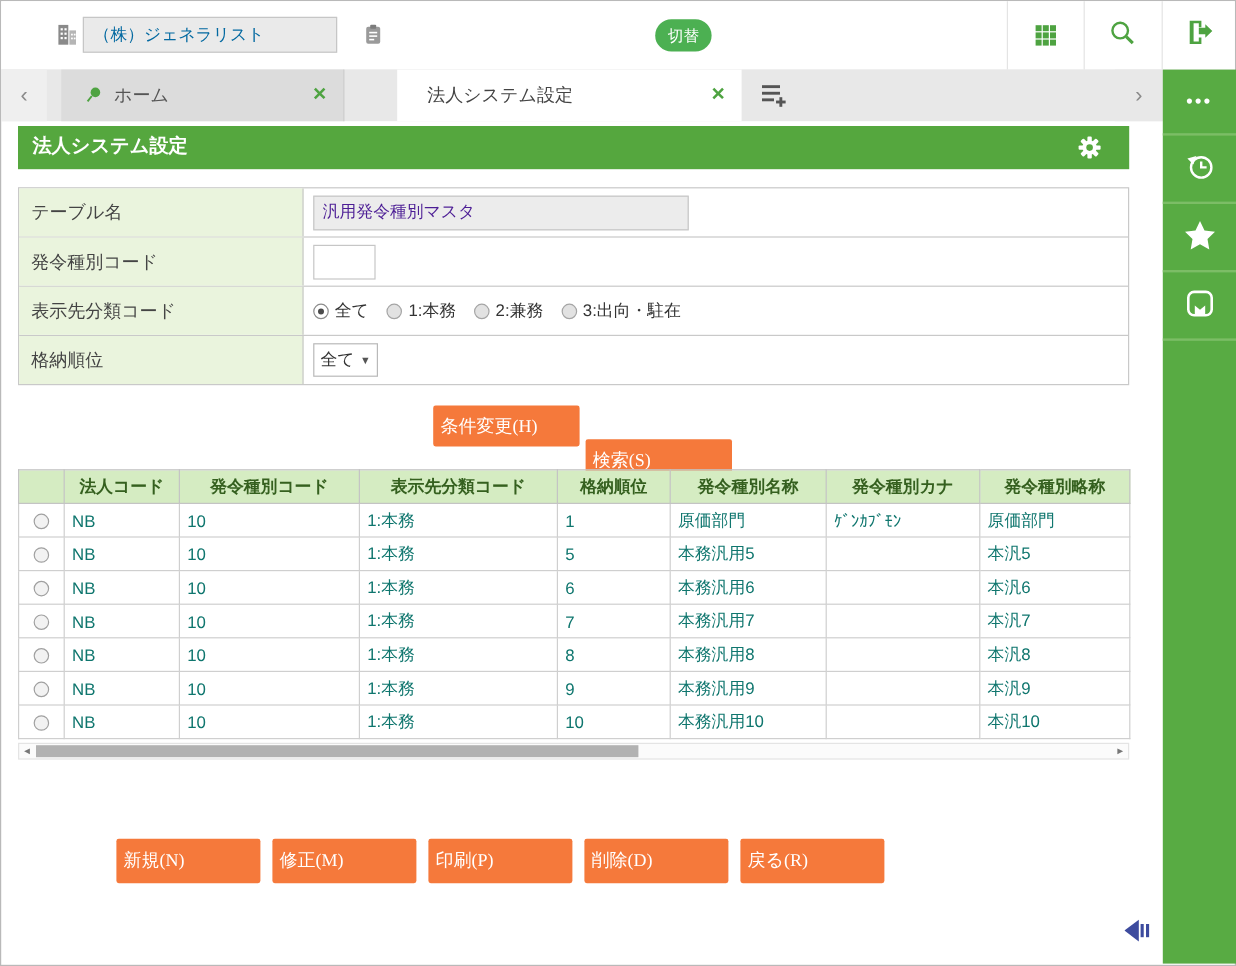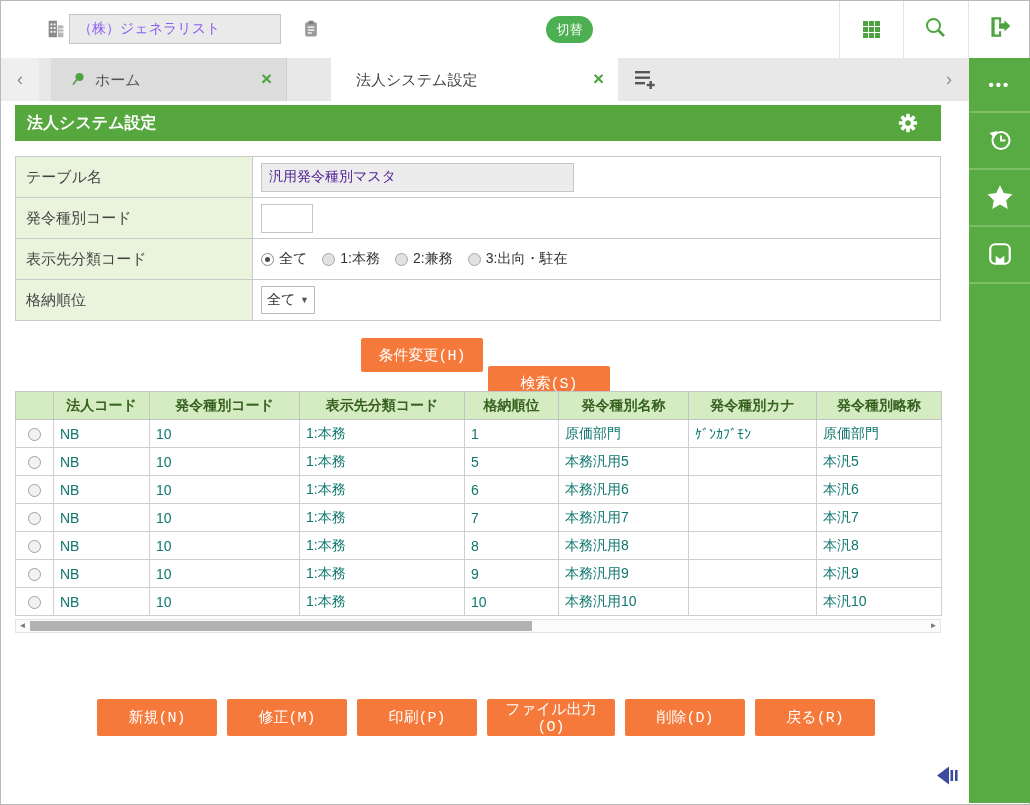--- a/index.html
+++ b/index.html
@@ -6,21 +6,21 @@
   body{
     width:1030px;height:805px;position:relative;overflow:hidden;
     font-family:"Liberation Sans","DejaVu Sans",sans-serif;
     background:#fff;color:#333;
   }
   .screen{position:absolute;inset:0;border:1px solid #b9b9b9;box-sizing:border-box;background:#fff;}
 
   
   .topbar{position:absolute;left:0;top:0;width:1028px;height:57px;background:#fff;border-bottom:1px solid #e0e0e0;}
   .tb-divider{position:absolute;top:0;bottom:0;width:1px;background:#e4e4e4;}
-  .chrome-input{position:absolute;top:13px;height:30px;background:#eaeaea;border:1px solid #c6c6c6;color:#8b5cf6;
+  .chrome-input{position:absolute;top:13px;height:30px;background:#eaeaea;border:1px solid #c6c6c6;color:#0369a1;
     font-size:14px;padding:0 8px;box-sizing:border-box;font-family:inherit;}
   .switch-btn{position:absolute;left:545px;top:15px;width:47px;height:27px;border-radius:14px;background:#4cb052;
     color:#fff;font-size:13px;border:none;cursor:pointer;font-family:inherit;line-height:27px;text-align:center;padding:0;}
   .icon-btn{position:absolute;top:0;height:56px;width:64px;display:flex;align-items:center;justify-content:center;cursor:pointer;}
   .grid-icon{width:17px;height:17px;display:grid;grid-template-columns:repeat(3,5px);grid-template-rows:repeat(3,5px);gap:1px;}
   .grid-icon i{background:#4ea341;display:block;}
 
   
   .tabbar{position:absolute;left:0;top:57px;width:968px;height:43px;background:#e8e8e8;}
   .tab-scroll{position:absolute;top:0;width:38px;height:43px;line-height:43px;text-align:center;color:#8a8a8a;
@@ -58,22 +58,22 @@
   .radio-opt{display:flex;align-items:center;margin-right:15px;cursor:pointer;}
   .radio{width:13px;height:13px;border-radius:50%;box-sizing:border-box;margin-right:5px;position:relative;flex:none;}
   .radio-on{border:1px solid #8b8b8b;background:#fff;}
   .radio-on::after{content:"";position:absolute;left:3px;top:3px;width:5px;height:5px;border-radius:50%;background:#4b4b4b;}
   .radio-off{border:1px solid #a5a5a5;background:#e2e2e2;}
   .select-box{width:54px;height:28px;border:1px solid #b9b9b9;background:#fff;display:flex;align-items:center;
     justify-content:space-between;padding:0 5px;box-sizing:border-box;cursor:pointer;}
   .select-caret{font-size:9px;color:#555;}
 
   
-  .btn-orange{background:#f5793b;color:#fff;text-align:center;font-size:15px;border:none;border-radius:2px;
-    cursor:pointer;font-family:Liberation Mono, monospace;}
+  .btn-orange{background:#f5793b;color:#fff;text-align:left;font-size:15px;border:none;border-radius:2px;
+    cursor:pointer;font-family:Liberation Serif, serif;}
   .btn-change{position:absolute;left:360px;top:337px;width:122px;height:34px;}
   .btn-search{position:absolute;left:487px;top:337px;width:122px;height:34px;margin-top:28px;}
 
   
   .grid{position:absolute;left:14px;top:390px;width:926px;border-collapse:collapse;table-layout:fixed;font-size:14px;}
   .grid th{background:#d5ecc2;color:#35601f;font-weight:bold;height:27px;border:1px solid #c4c4c4;text-align:center;padding:0;white-space:nowrap;}
   .grid td{height:27px;border:1px solid #cfcfcf;color:#0f766e;padding:0 6px;background:#fff;white-space:nowrap;overflow:hidden;}
   .grid td.rcell{text-align:center;padding:0;}
   .row-radio{display:inline-block;width:13px;height:13px;border-radius:50%;border:1px solid #a0a0a0;background:#f2f2f2;
     vertical-align:middle;box-sizing:border-box;cursor:pointer;}
@@ -400,21 +400,20 @@
     <span class="hs-arrow" style="left:0;">◄</span>
     <div class="hs-thumb"></div>
     <span class="hs-arrow" style="right:0;">►</span>
   </div>
 
 
   <div class="actions">
     <button class="btn-orange w120">新規(N)</button>
     <button class="btn-orange w120">修正(M)</button>
     <button class="btn-orange w120">印刷(P)</button>
-    <button class="btn-orange w128">ファイル出力(O)</button>
     <button class="btn-orange w120">削除(D)</button>
     <button class="btn-orange w120">戻る(R)</button>
   </div>
 
   <span class="collapse-wrap">
     <span>
       <svg width="30" height="23" viewBox="0 0 30 23" fill="#3d4b9e">
         <polygon points="0,11.5 12,2.5 12,20.5"></polygon>
         <rect x="13.5" y="6" width="2.6" height="11"></rect>
         <rect x="18" y="6" width="2.6" height="11"></rect>

